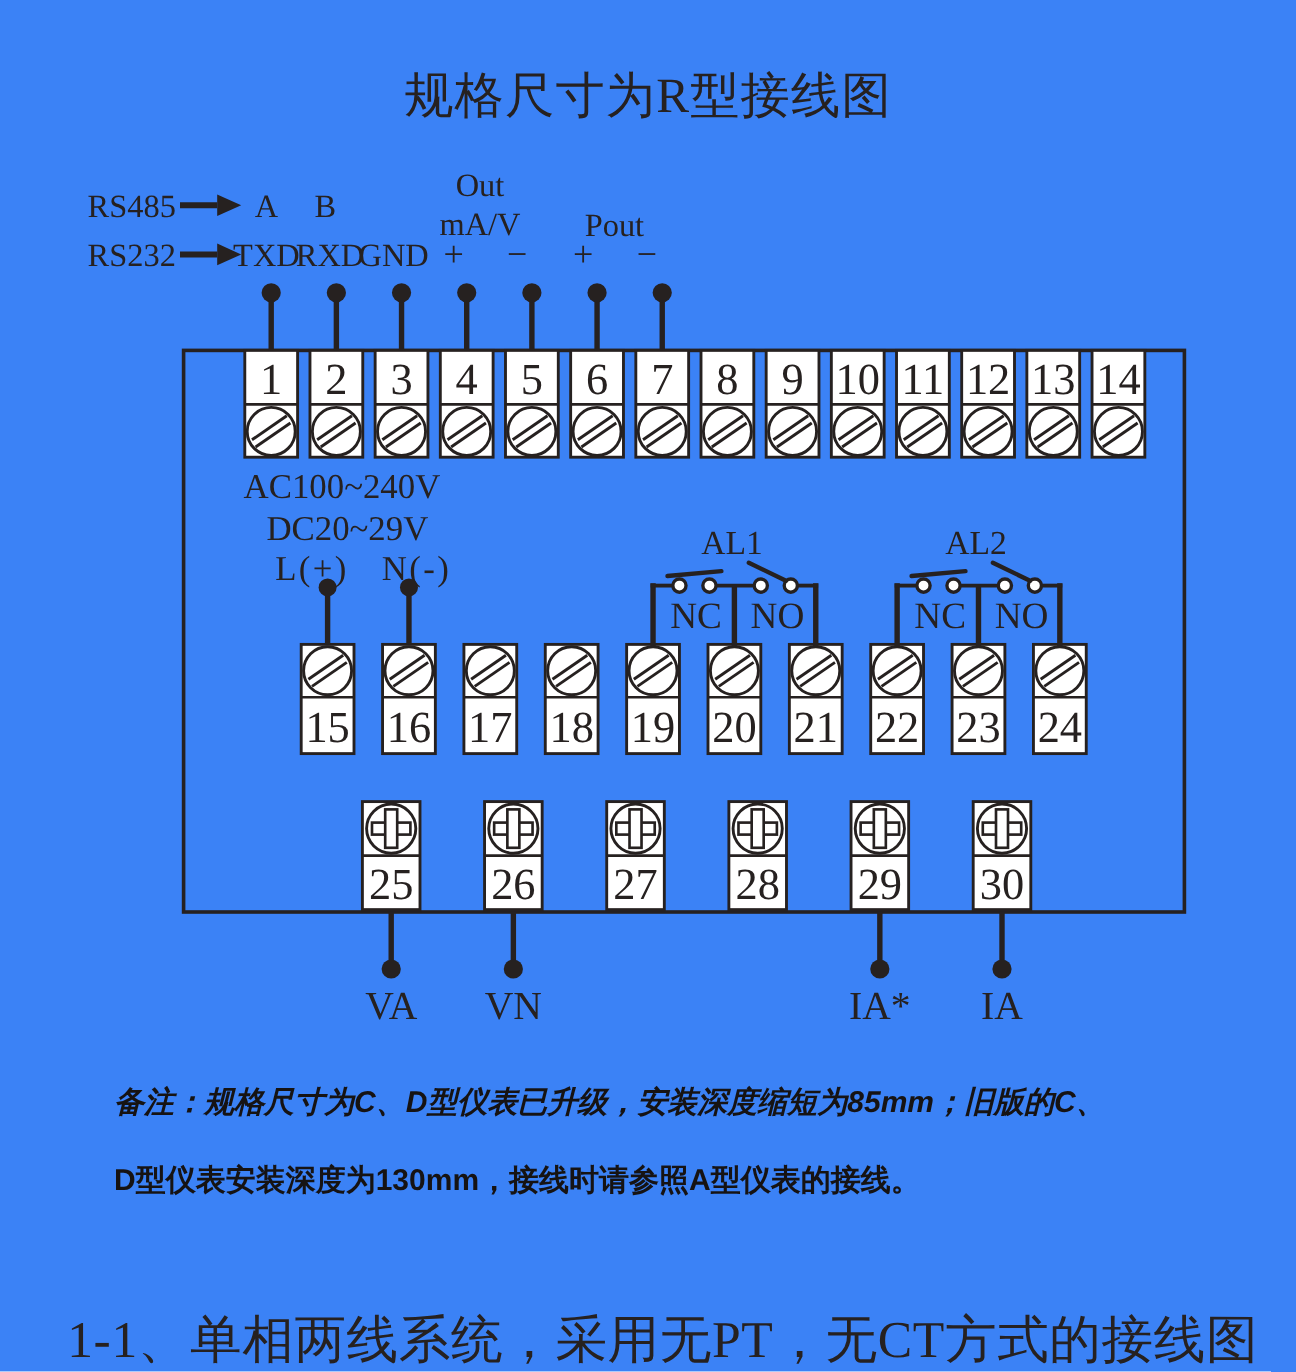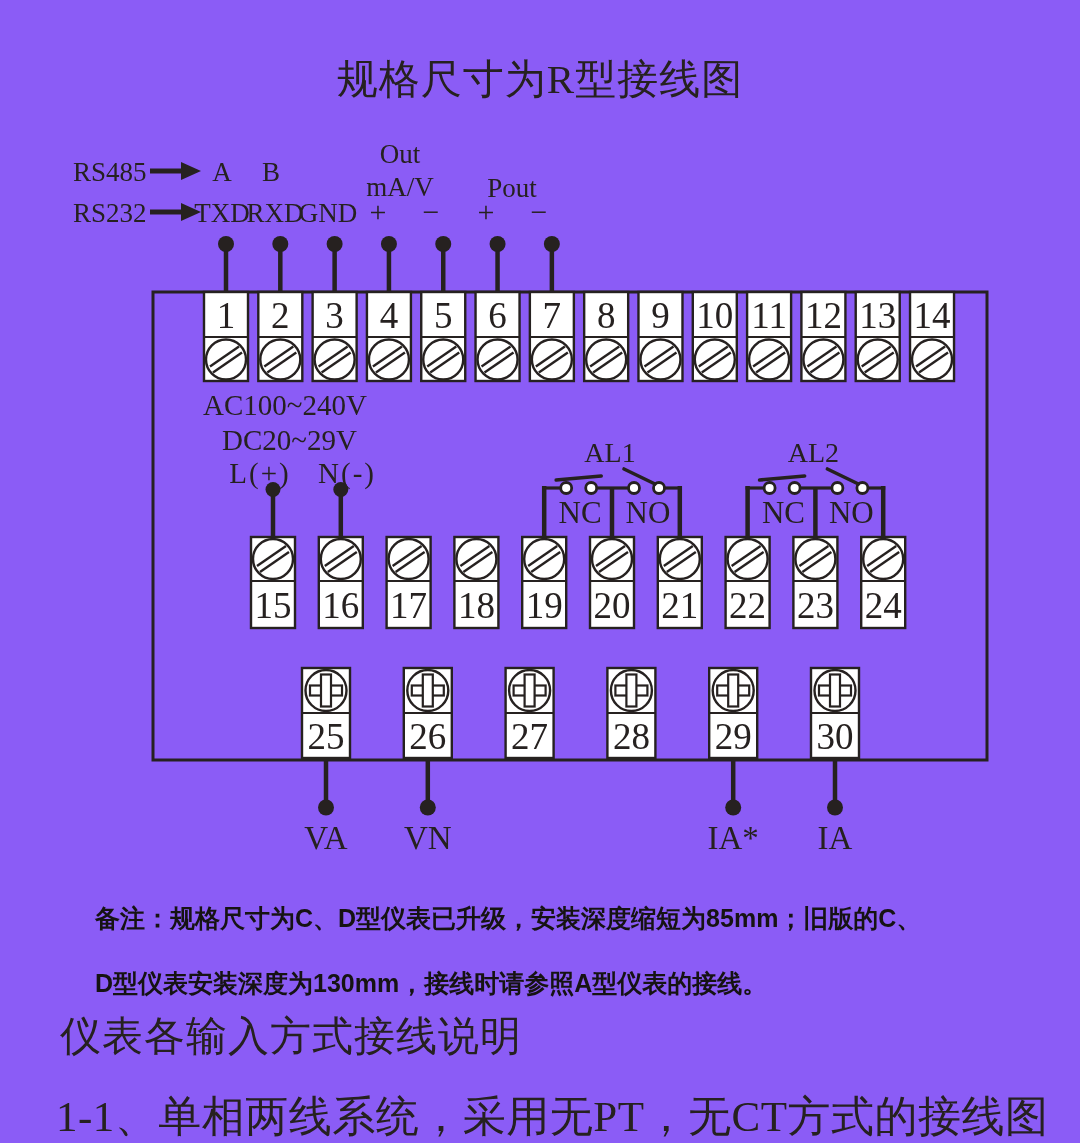--- a/index.html
+++ b/index.html
@@ -1,22 +1,22 @@
 <!DOCTYPE html>
 <html><head>
 <meta charset="utf-8">
 <style>
   html,body{margin:0;padding:0;background:#ffffff;}
-  .page{position:relative;width:1080px;height:1143px;background:#8b5cf6;overflow:hidden;
+  .page{position:relative;width:1080px;height:1143px;background:#3b82f6;overflow:hidden;
         color:#262120;font-family:"Liberation Serif","DejaVu Serif",serif;}
   .abs{position:absolute;}
   #title{left:0;top:52px;width:1080px;text-align:center;font-size:41px;letter-spacing:1px;white-space:nowrap;}
   .note-line{left:95px;width:920px;font-family:"Liberation Sans","DejaVu Sans",sans-serif;
              font-weight:600;font-size:25px;color:#161313;white-space:nowrap;}
-  #note-line-1{top:902px;}
+  #note-line-1{top:902px;font-style:italic;}
   #note-line-2{top:939px;margin-top:28px;}
   #section-heading{left:60px;top:1009px;font-size:41px;letter-spacing:1px;white-space:nowrap;}
   #subsection-heading{left:56px;top:1088px;font-size:43px;letter-spacing:0.5px;white-space:nowrap;}
   svg{position:absolute;left:0;top:0;}
   svg text{fill:#262120;font-family:"Liberation Serif","DejaVu Serif",serif;}
   .s27{font-size:27px;} .s28{font-size:28px;} .s29{font-size:29px;}
   .s30{font-size:30px;} .s31{font-size:31px;} .s33{font-size:33px;} .s37{font-size:37px;}
   .mid{text-anchor:middle;}
   .box{fill:none;stroke:#262120;stroke-width:3;}
   .wire{stroke:#262120;stroke-width:4.5;fill:none;}
@@ -393,16 +393,15 @@
       <g>
         <line x1="835" y1="760" x2="835" y2="800" class="wire"></line>
         <circle cx="835" cy="807.5" r="8" fill="#262120"></circle>
         <text x="835" y="849" class="s33 mid">IA</text>
       </g>
     </svg>
 
   <div class="abs note-line" id="note-line-1">备注：规格尺寸为C、D型仪表已升级，安装深度缩短为85mm；旧版的C、</div>
   <div class="abs note-line" id="note-line-2">D型仪表安装深度为130mm，接线时请参照A型仪表的接线。</div>
 
-  <div class="abs" id="section-heading">仪表各输入方式接线说明</div>
   <div class="abs" id="subsection-heading">1-1、单相两线系统，采用无PT，无CT方式的接线图</div>
 
 </div>
 
 </body></html>

